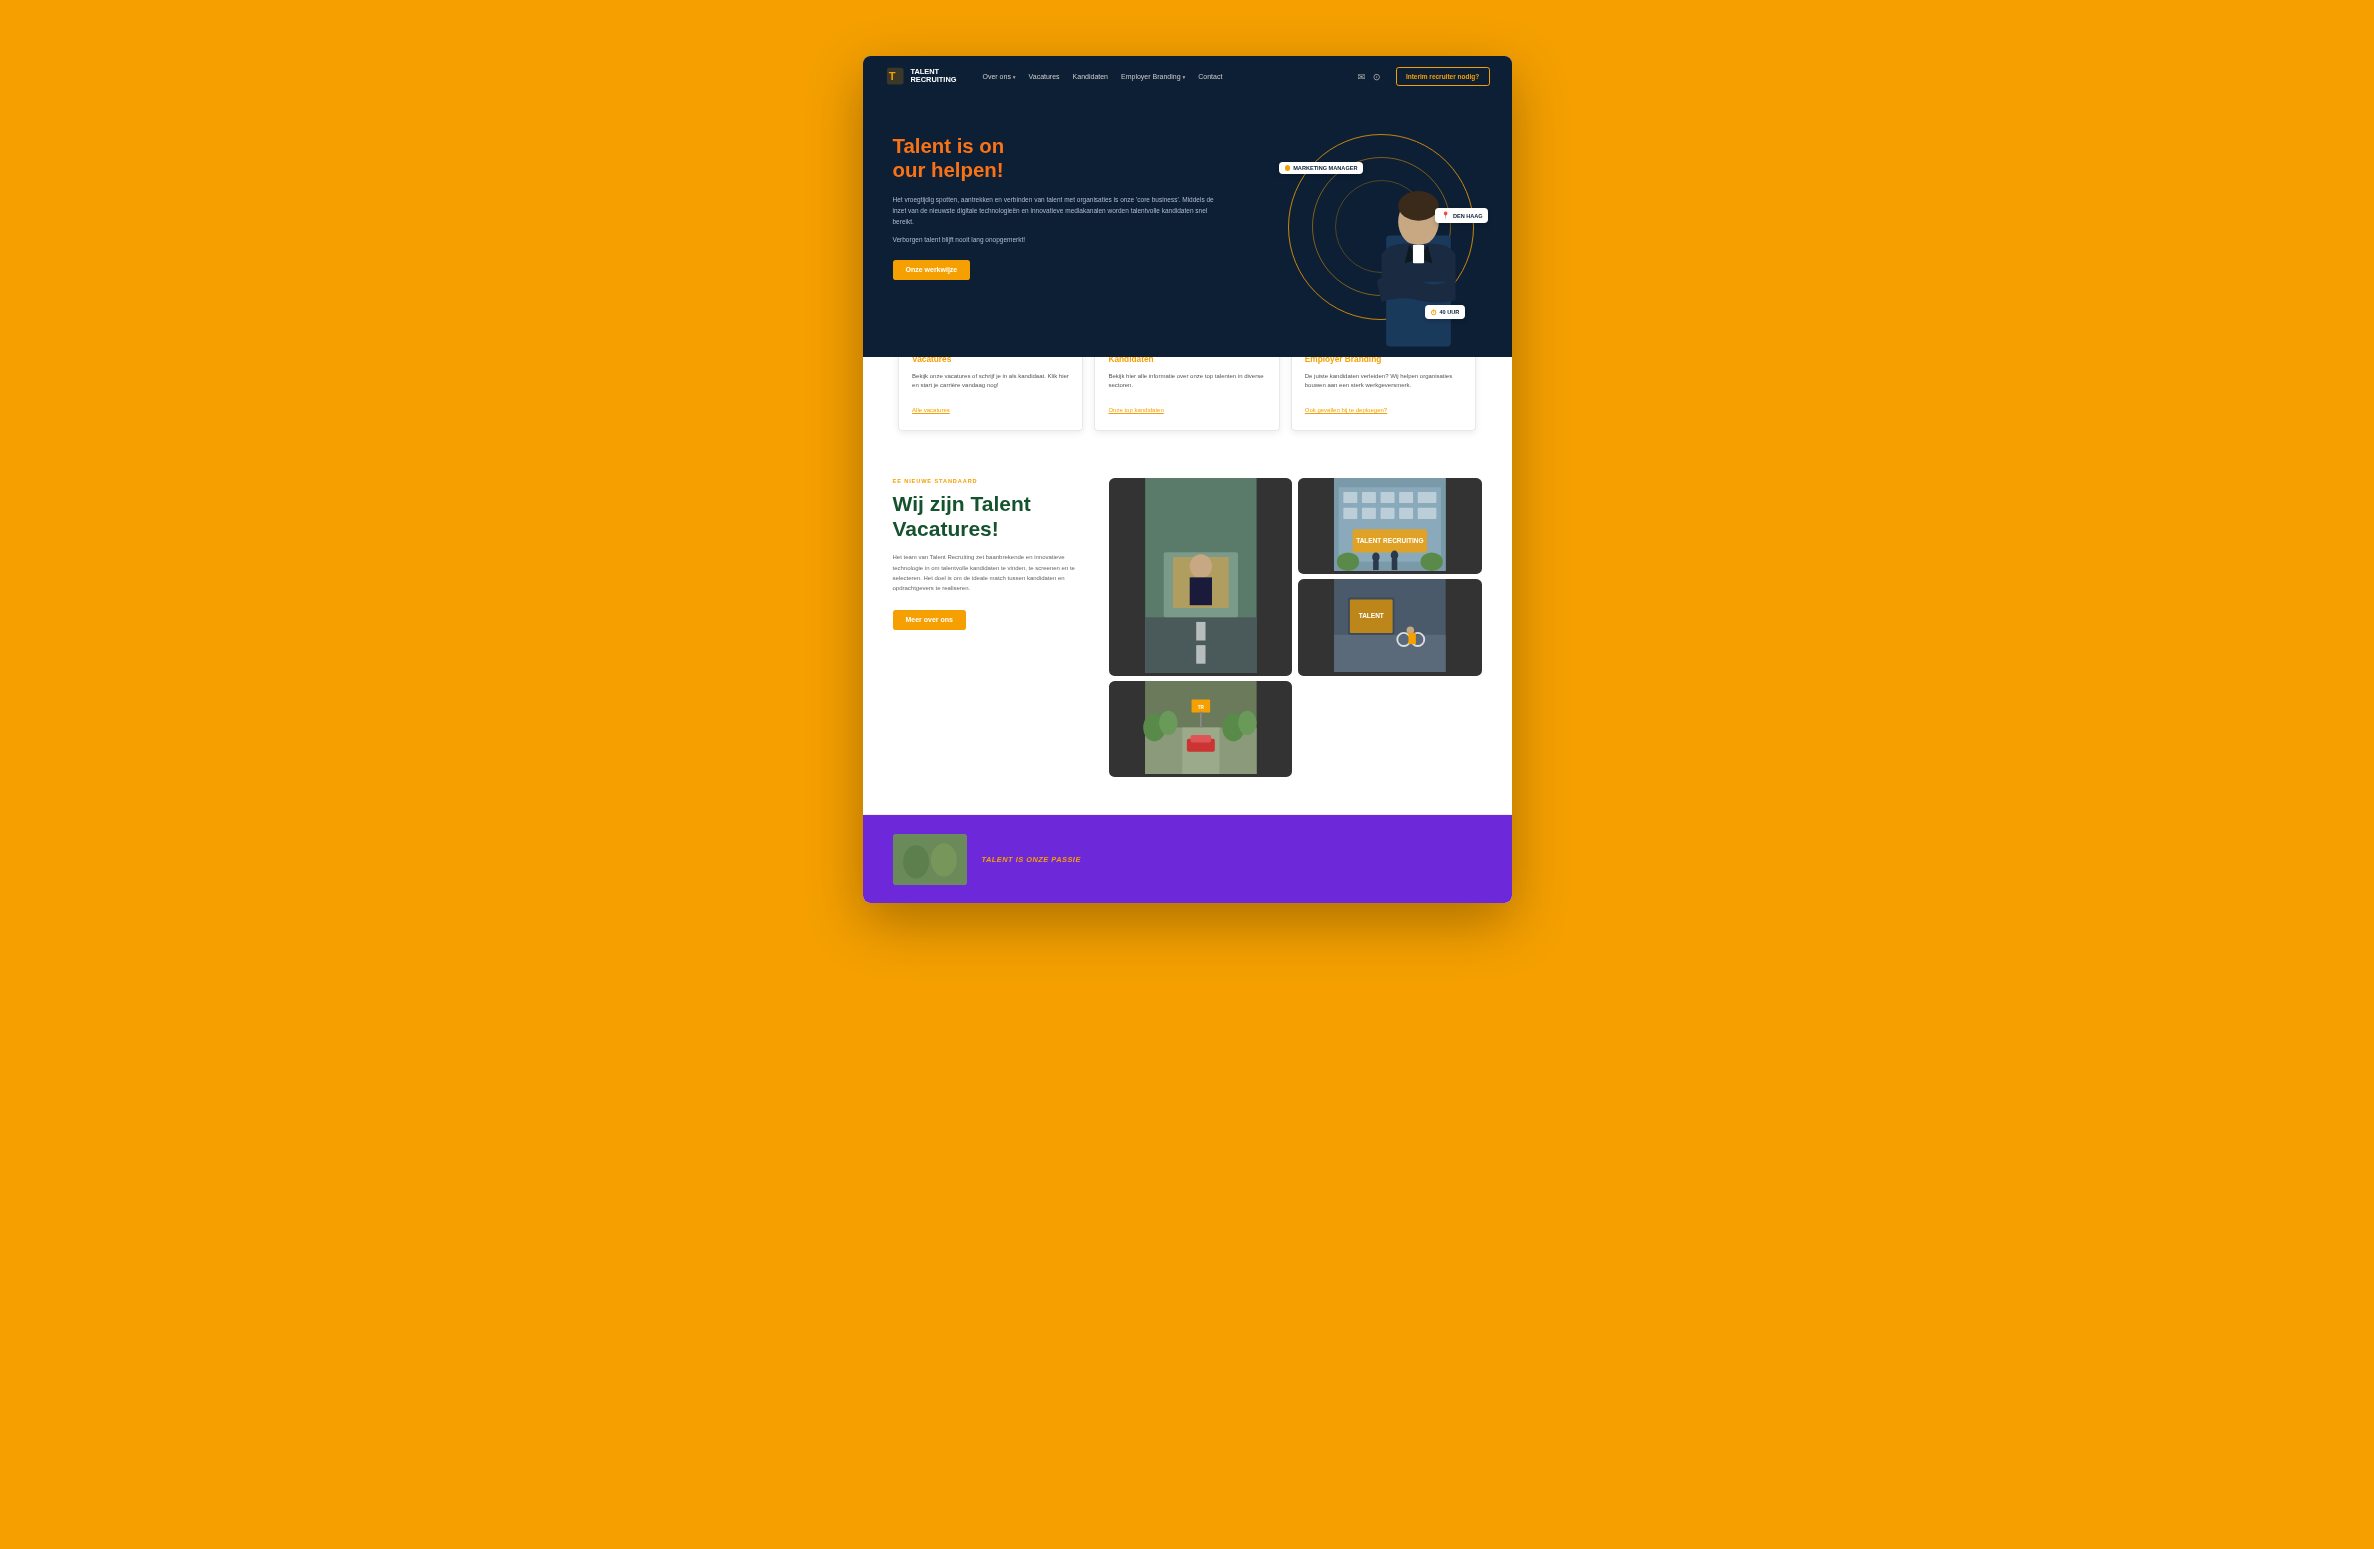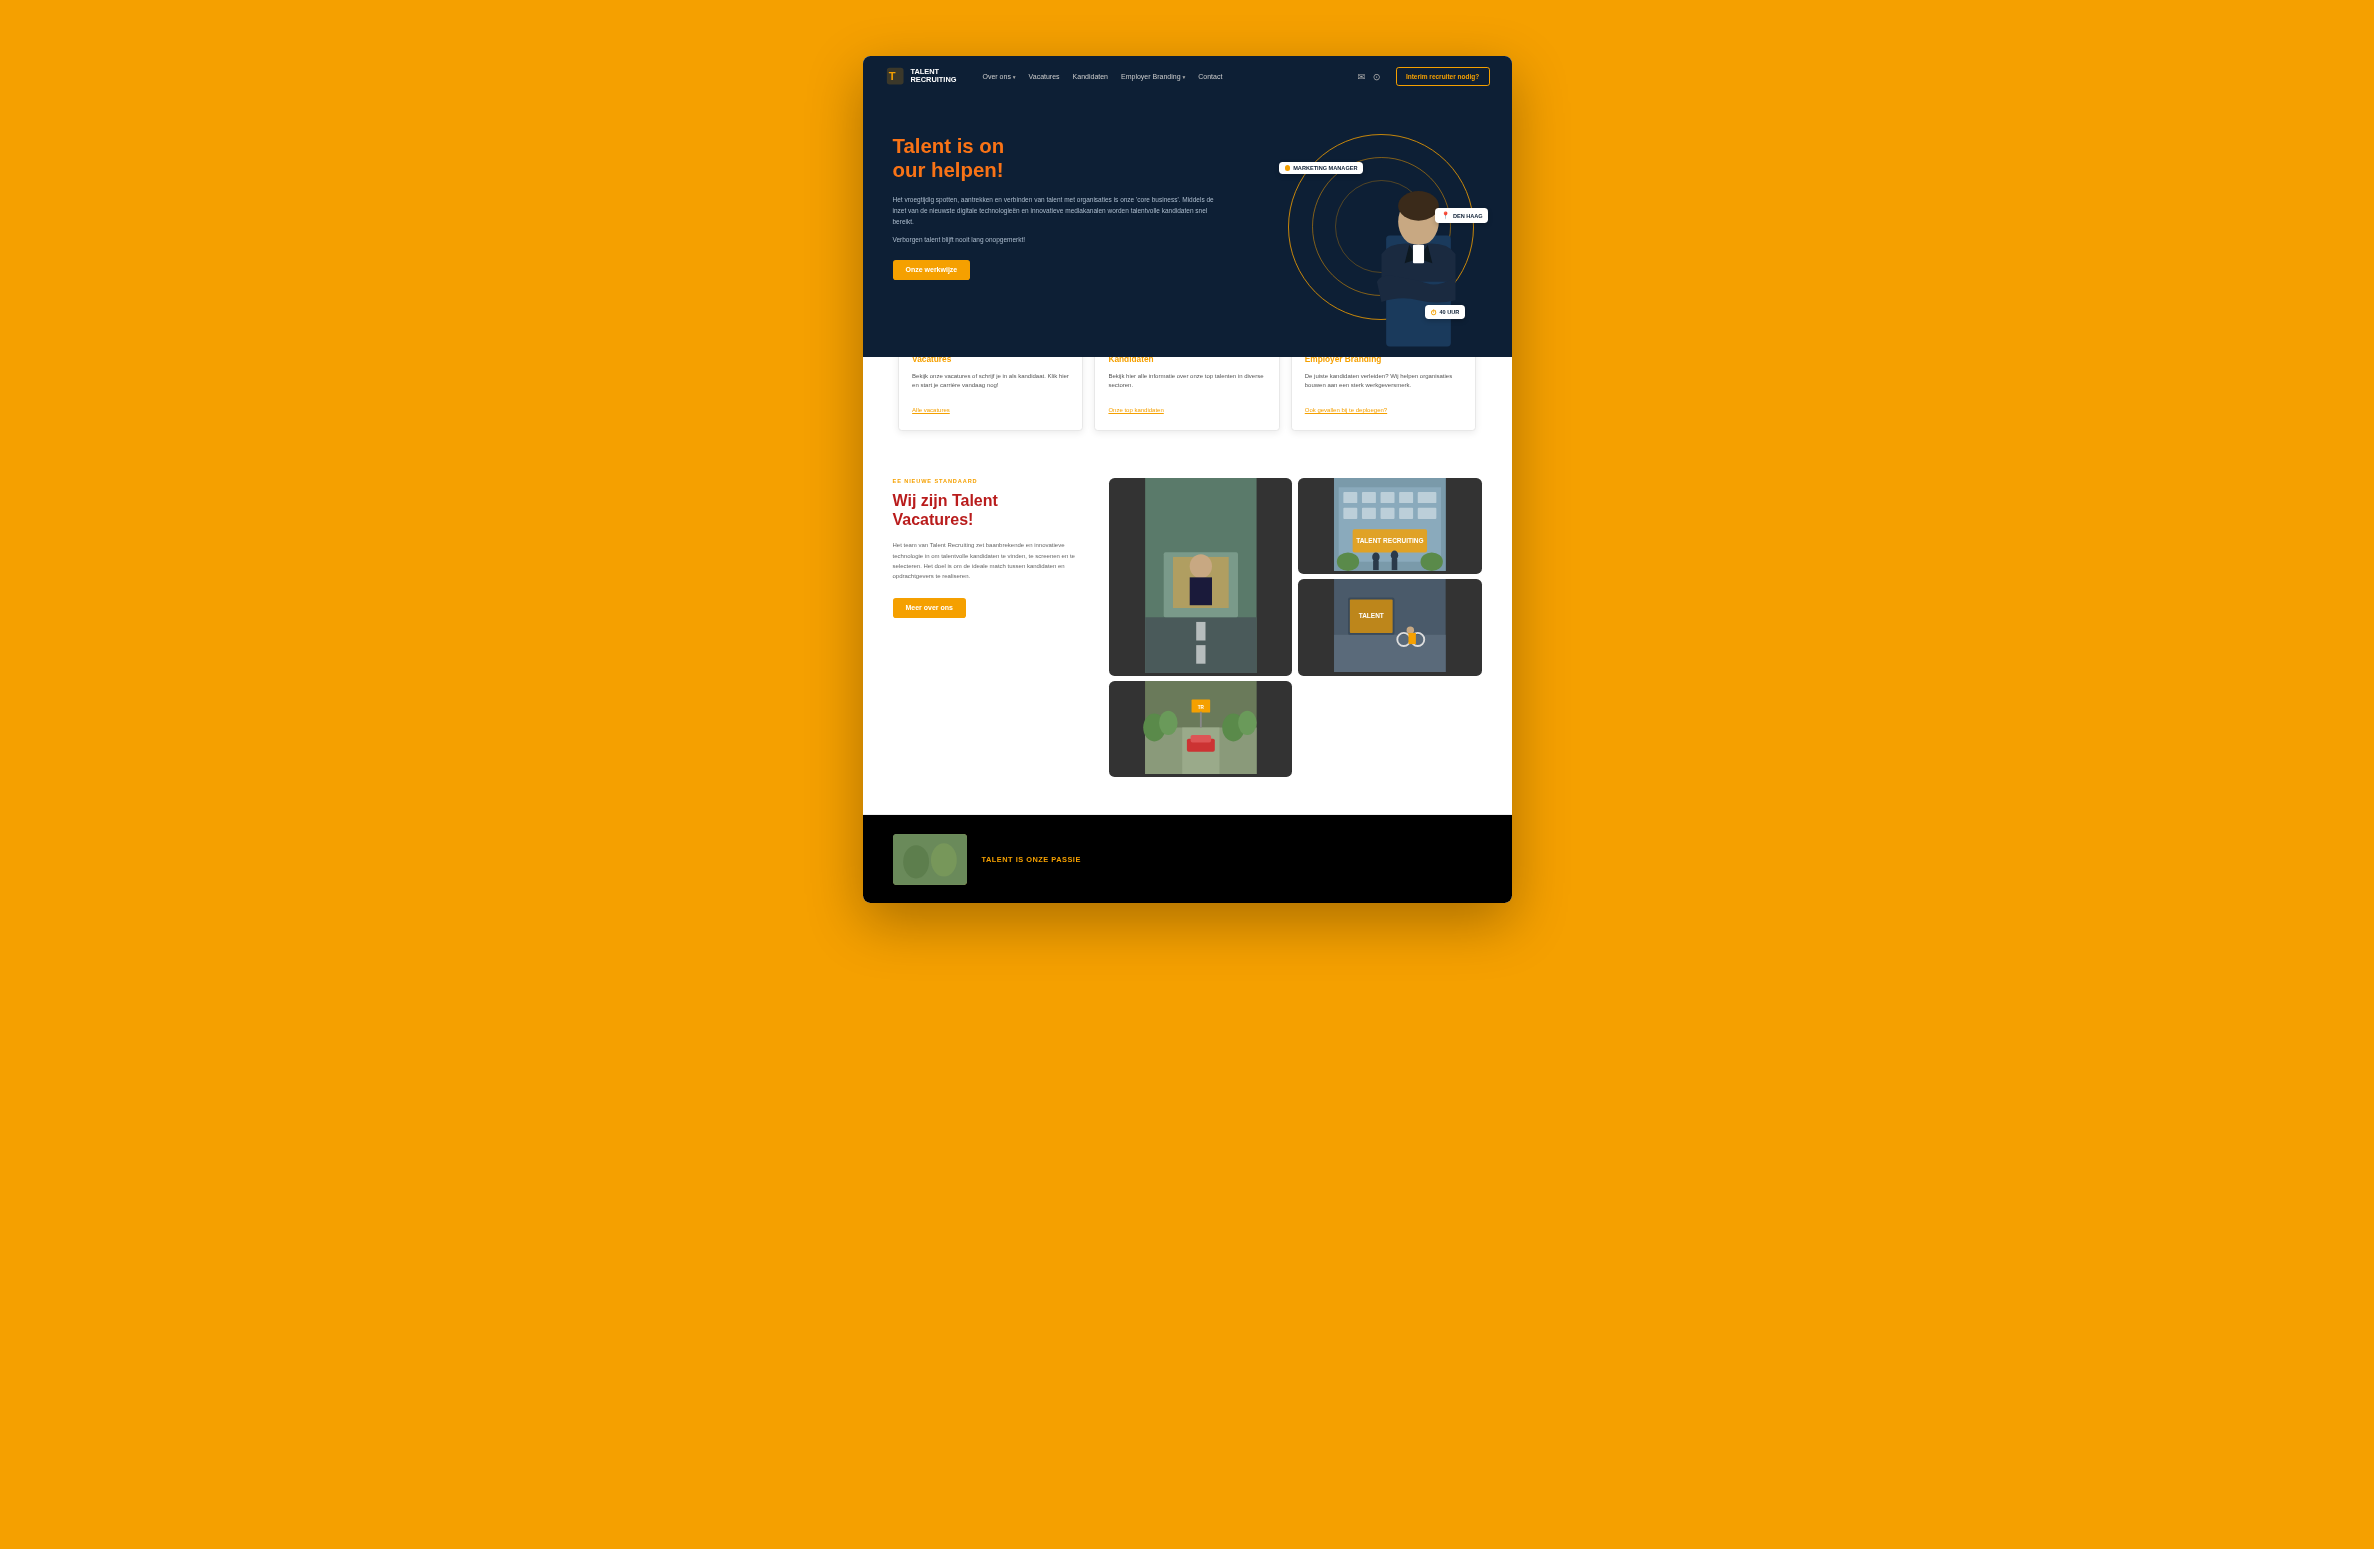--- a/index.html
+++ b/index.html
@@ -245,23 +245,23 @@
     }
     .about-tag {
       font-size: 5.6px;
       font-weight: 700;
       color: #F5A000;
       text-transform: uppercase;
       letter-spacing: 0.9px;
       margin-bottom: 7.4px;
     }
     .about-title {
-      font-size: 16px;
+      font-size: 21px;
       font-weight: 900;
-      color: #b91c1c;
+      color: #14532d;
       line-height: 1.2;
       margin-bottom: 11px;
     }
     .about-text {
       font-size: 6px;
       color: #666;
       line-height: 1.7;
       margin-bottom: 15px;
     }
     .about-right {
@@ -275,26 +275,27 @@
       border-radius: 5.6px;
       overflow: hidden;
       background: #333;
     }
     .photo-placeholder.tall {
       grid-row: span 2;
     }
 
     
     .bottom-teaser {
-      background: #000000;
+      background: #6d28d9;
       padding: 18.6px 30px;
       display: flex;
       align-items: center;
       gap: 15px;
       border-top: 0.9px solid #eee;
+      font-style: italic;
     }
     .bottom-photo {
       width: 74px;
       height: 51px;
       background: linear-gradient(135deg, #8a9a6a, #c8a850);
       border-radius: 3.7px;
       overflow: hidden;
       flex-shrink: 0;
     }
     .bottom-text {

